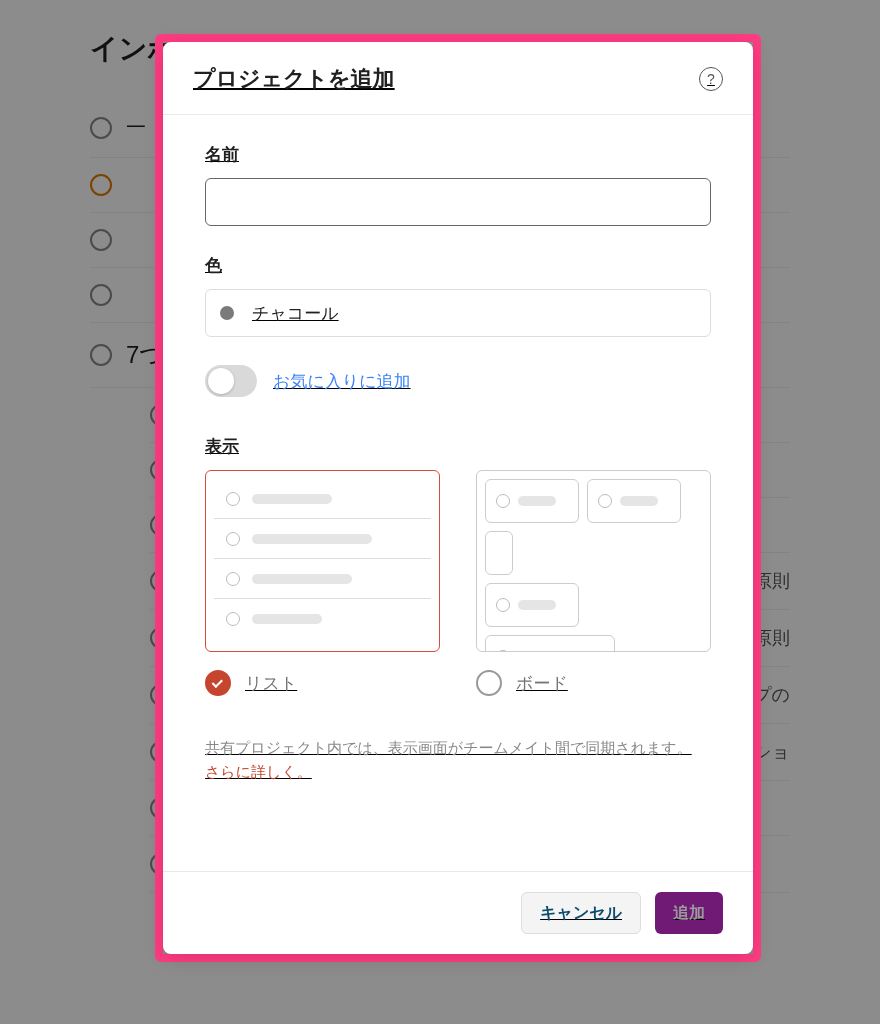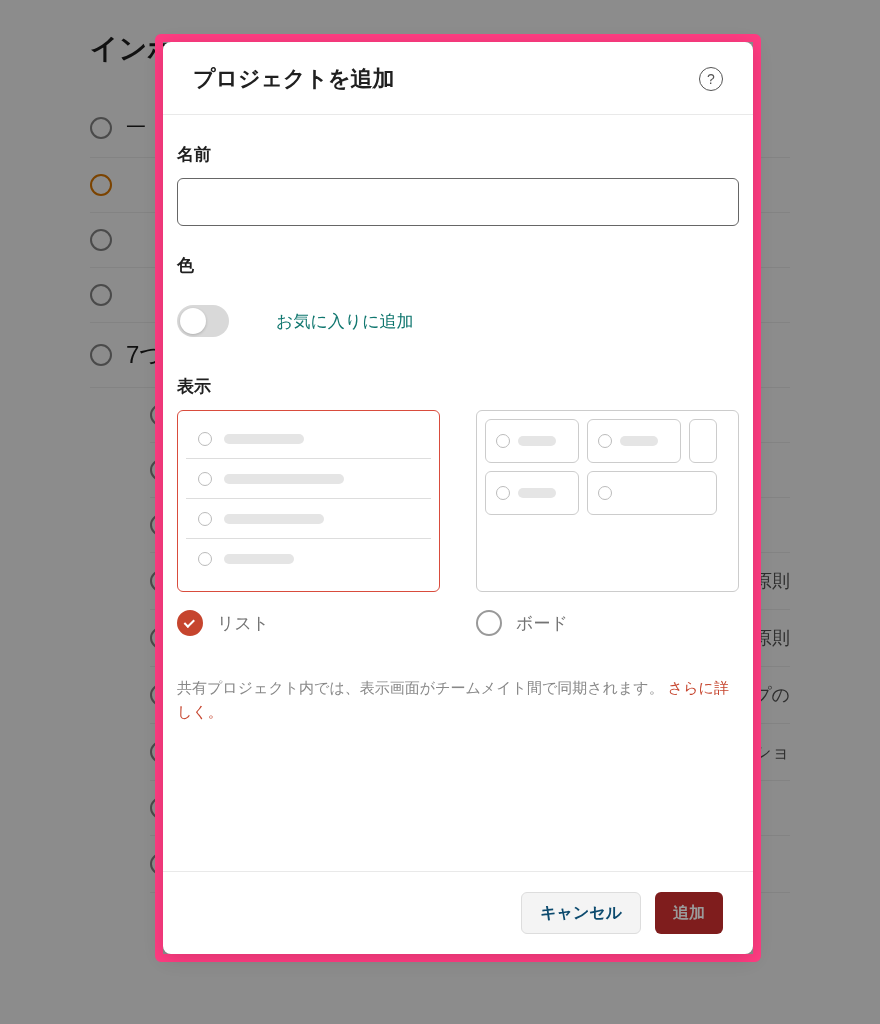--- a/index.html
+++ b/index.html
@@ -68,20 +68,21 @@
       left: 163px;
       top: 42px;
       width: 590px;
       height: 912px;
       background: #fff;
       border-radius: 8px;
       z-index: 12;
       display: flex;
       flex-direction: column;
       box-shadow: 0 4px 20px rgba(0,0,0,0.15);
+      text-decoration: underline;
     }
     .modal-header {
       display: flex;
       align-items: center;
       justify-content: space-between;
       padding: 22px 30px 20px;
       border-bottom: 1px solid #e9e9e9;
     }
     .modal-title {
       font-size: 22px;
@@ -95,21 +96,21 @@
       border-radius: 50%;
       display: flex;
       align-items: center;
       justify-content: center;
       font-size: 14px;
       color: #555;
       cursor: pointer;
     }
     .modal-body {
       flex: 1;
-      padding: 28px 14px 10px;
+      padding: 28px 42px 10px;
       overflow-y: auto;
     }
     .field-label {
       font-size: 17px;
       font-weight: 700;
       color: #202020;
       margin-bottom: 12px;
     }
     .text-input {
       width: 100%;
@@ -163,22 +164,21 @@
       left: 3px;
       top: 3px;
       width: 26px;
       height: 26px;
       background: #fff;
       border-radius: 50%;
       box-shadow: 0 1px 3px rgba(0,0,0,0.2);
     }
     .fav-label {
       font-size: 17px;
-      color: #0f766e;
-      margin-left: 31px;
+      color: #3b82f6;
     }
     .view-options {
       display: flex;
       gap: 36px;
     }
     .view-option {
       flex: 1;
     }
     .view-preview {
       width: 100%;
@@ -280,21 +280,21 @@
       font-size: 16px;
       font-weight: 600;
       cursor: pointer;
     }
     .btn-cancel {
       background: #f4f4f4;
       border: 1px solid #ddd;
       color: #0c4a6e;
     }
     .btn-submit {
-      background: #7f1d1d;
+      background: #701a75;
       color: #9a9a9a;
     }
   </style>
 </head>
 <body>
 
 <div class="bg-content">
   <div class="bg-title">インボックス</div>
   <div class="bg-item">
       <div class="bg-circle"></div>
@@ -359,20 +359,24 @@
   </div>
 
   <div class="modal-body">
     <div class="section">
       <div class="field-label">名前</div>
       <input class="text-input" autofocus="" value="" style="">
     </div>
 
     <div class="section">
       <div class="field-label">色</div>
+      <div class="color-select">
+        <div class="color-dot"></div>
+        <div class="color-label">チャコール</div>
+      </div>
     </div>
 
     <div class="fav-row">
       <div class="toggle">
         <div class="toggle-knob"></div>
       </div>
       <div class="fav-label">お気に入りに追加</div>
     </div>
 
     <div class="field-label">表示</div>

